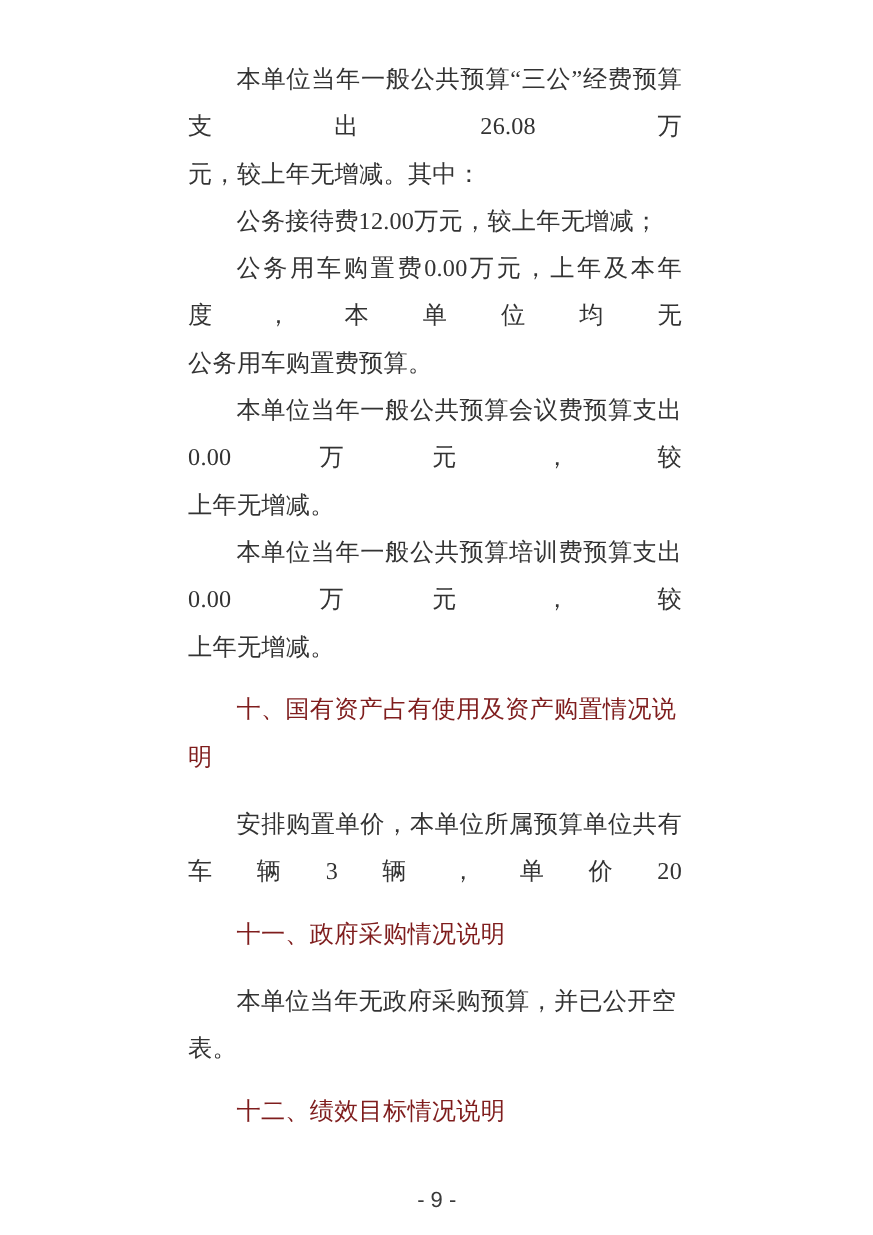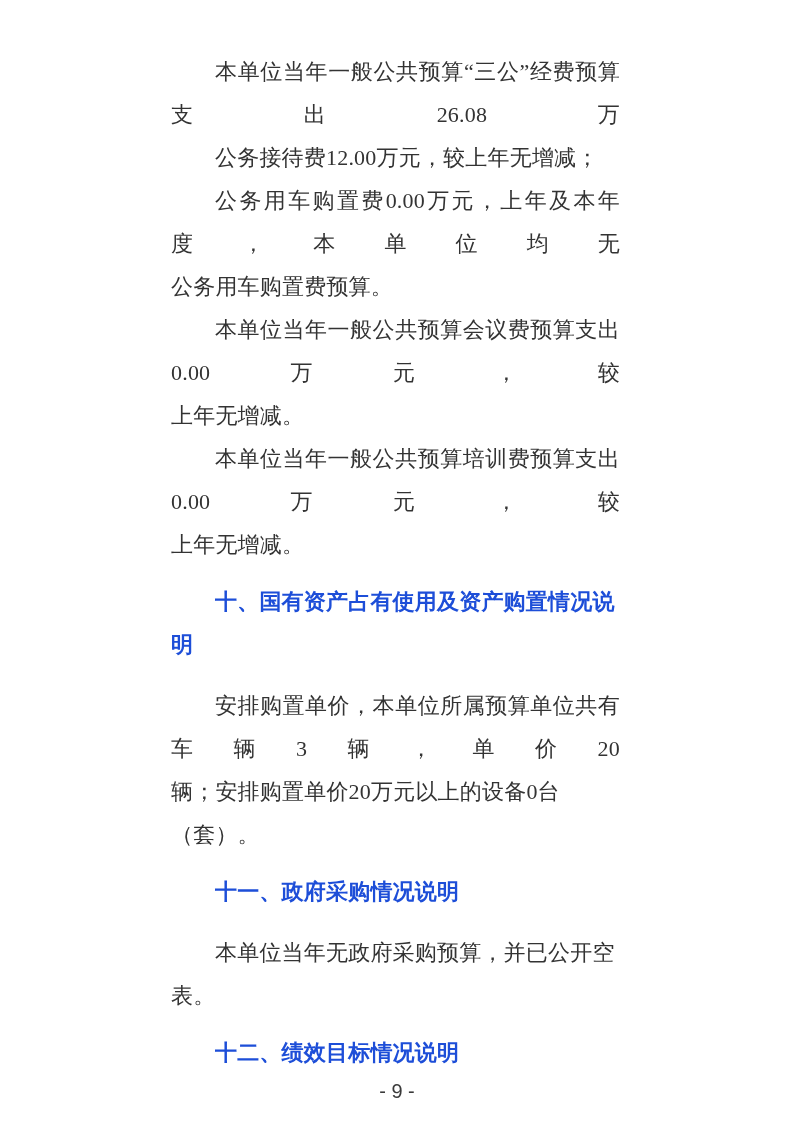--- a/index.html
+++ b/index.html
@@ -38,41 +38,42 @@
   }
   .line.fill {
     text-align: justify;
     text-align-last: justify;
   }
   .heading {
     margin: 14px 0 18px 0;
   }
   .heading .line {
     font-family: "Liberation Sans", "DejaVu Sans", sans-serif;
-    font-weight: bold;
-    color: #1d4ed8;
+    font-weight: normal;
+    color: #7f1d1d;
   }
   .footer {
     position: absolute;
     top: 1080px;
     left: 0;
     right: 0;
     text-align: center;
     font-family: "Liberation Sans", "DejaVu Sans", sans-serif;
     font-size: 20px;
     color: #3a3a3a;
   }
 </style>
 </head>
 <body>
 
 <div class="page">
   <div class="content">
       <div class="para">
         <div class="line first fill">本单位当年一般公共预算“三公”经费预算支出26.08万</div>
+        <div class="line">元，较上年无增减。其中：</div>
       </div>
       <div class="para">
         <div class="line first">公务接待费12.00万元，较上年无增减；</div>
       </div>
       <div class="para">
         <div class="line first fill">公务用车购置费0.00万元，上年及本年度，本单位均无</div>
         <div class="line">公务用车购置费预算。</div>
       </div>
       <div class="para">
         <div class="line first fill">本单位当年一般公共预算会议费预算支出0.00万元，较</div>
@@ -80,21 +81,20 @@
       </div>
       <div class="para">
         <div class="line first fill">本单位当年一般公共预算培训费预算支出0.00万元，较</div>
         <div class="line">上年无增减。</div>
       </div>
       <div class="heading">
         <div class="line first">十、国有资产占有使用及资产购置情况说明</div>
       </div>
       <div class="para">
         <div class="line first fill">安排购置单价，本单位所属预算单位共有车辆3辆，单价20</div>
-        <div class="line">辆；安排购置单价20万元以上的设备0台（套）。</div>
       </div>
       <div class="heading">
         <div class="line first">十一、政府采购情况说明</div>
       </div>
       <div class="para">
         <div class="line first">本单位当年无政府采购预算，并已公开空表。</div>
       </div>
       <div class="heading">
         <div class="line first">十二、绩效目标情况说明</div>
       </div>

